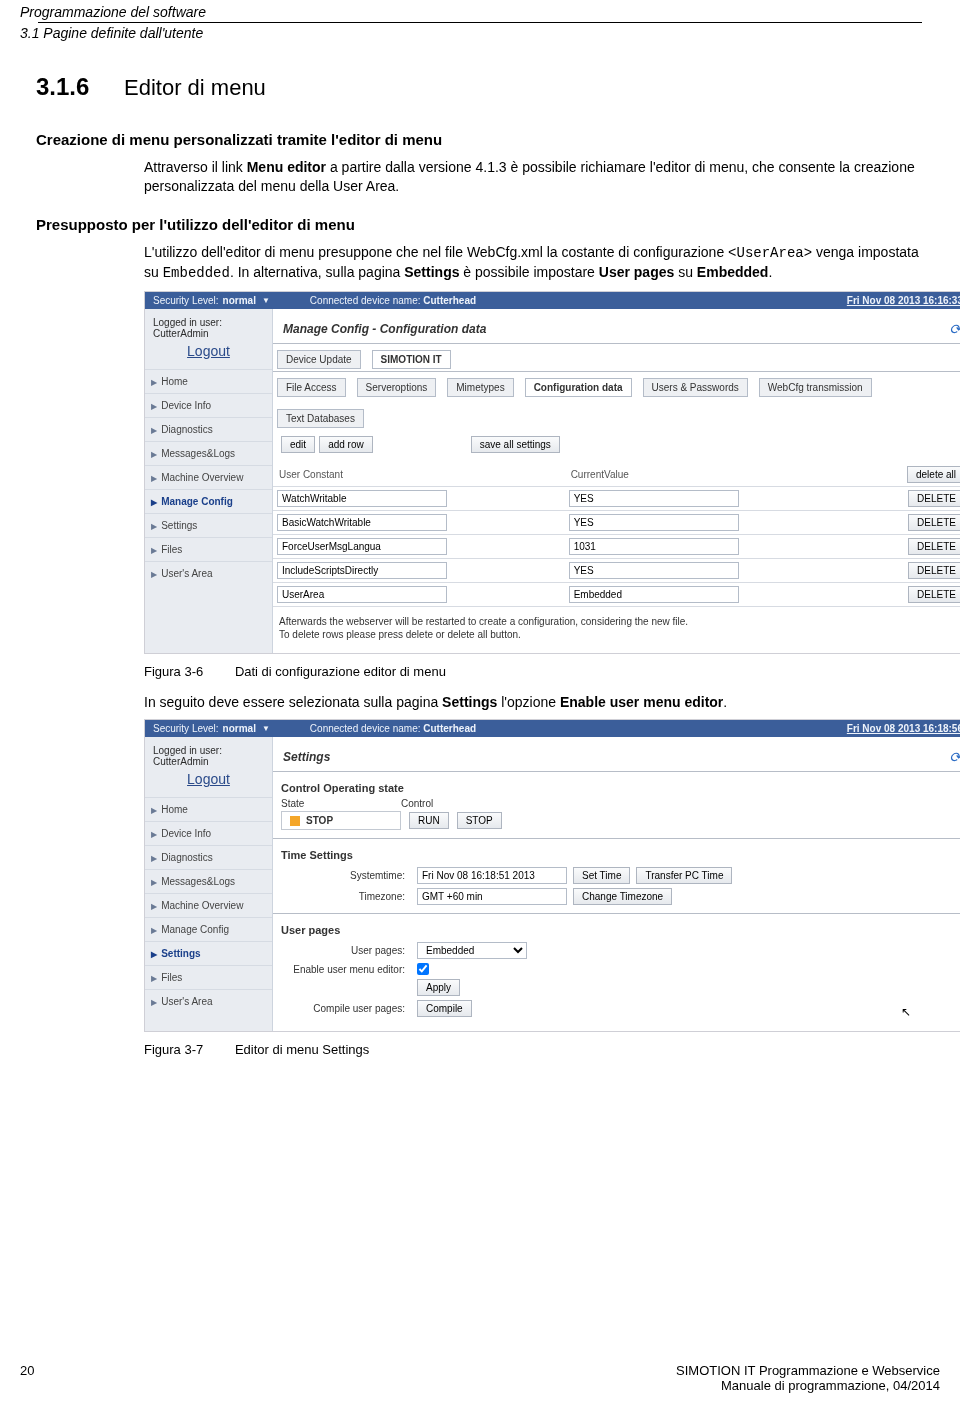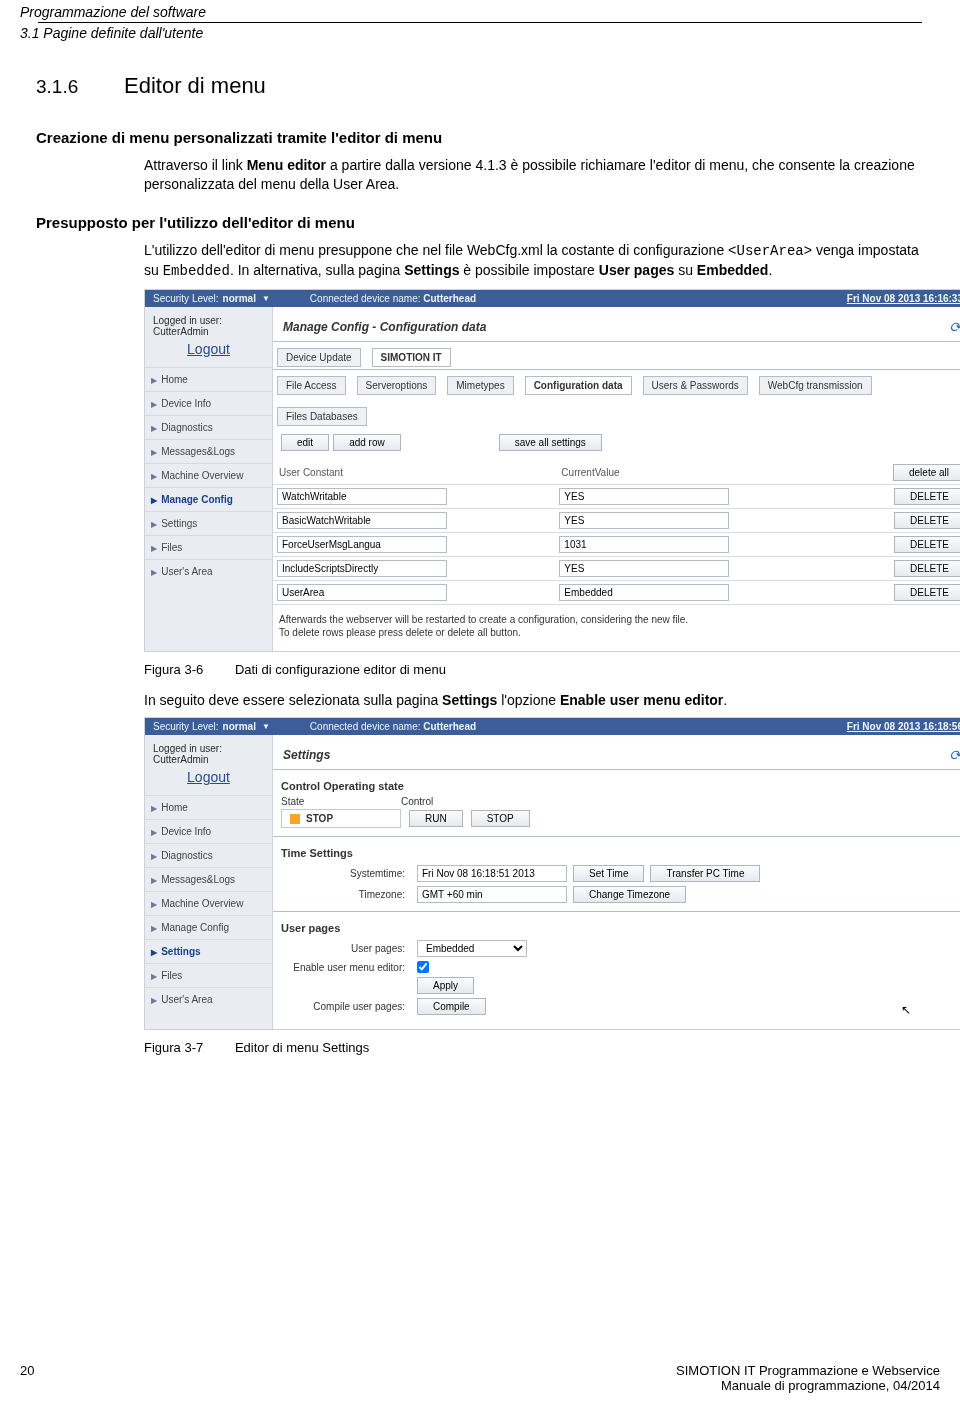--- a/index.html
+++ b/index.html
@@ -14,21 +14,21 @@
   .page-header {
     padding: 4px 20px 0 20px;
     font-style: italic;
     font-size: 14px;
   }
   .page-header .line1 { }
   .page-header .line2 { margin-top: 2px; }
   .hr-top { border: none; border-top: 1px solid #000; margin: 2px 18px 0 18px; }
   .content { padding: 8px 36px 0 36px; }
   .sec-row { display: flex; align-items: baseline; margin: 24px 0 30px 0; }
-  .sec-num { font-size: 19px; font-weight: normal; width: 88px; }
+  .sec-num { font-size: 24px; font-weight: bold; width: 88px; }
   .sec-title { font-size: 22px; }
   .sub-h { font-size: 15px; font-weight: bold; margin-top: 20px; margin-bottom: 10px; }
   .para { font-size: 14px; margin-left: 108px; margin-bottom: 8px; line-height: 1.35; }
   .mono { font-family: "Courier New", monospace; }
   .ui-box {
     margin-left: 108px;
     width: 828px;
     border: 1px solid #cfcfd6;
     background: #fff;
     font-size: 10px;
@@ -73,21 +73,21 @@
     background: #eef0f3;
     padding: 3px 8px;
     font-size: 10px;
     margin-right: -1px;
     cursor: pointer;
   }
   .tab.active { background: #fff; font-weight: bold; }
   .btn {
     border: 1px solid #aeb5c0;
     background: linear-gradient(#fafbfc,#e6e9ed);
-    padding: 2px 15px;
+    padding: 2px 8px;
     font-size: 10px;
     cursor: pointer;
   }
   .toolbar { padding: 6px 8px; display: flex; gap: 4px; align-items: center; }
   .toolbar .spacer { width: 90px; }
   .tbl { width: 100%; border-collapse: collapse; margin-top: 4px; }
   .tbl th, .tbl td { text-align: left; font-size: 10px; padding: 3px 6px; border-bottom: 1px solid #d7dbe2; }
   .tbl th { color: #555; font-weight: normal; }
   .tbl td.inpcell { padding: 2px 4px; }
   .inp {
@@ -185,21 +185,21 @@
             <div class="tab active">SIMOTION IT</div>
           </div>
         <hr class="thin-hr">
         <div class="tabs2" id="tabs-sub1">
             <div class="tab">File Access</div>
             <div class="tab">Serveroptions</div>
             <div class="tab">Mimetypes</div>
             <div class="tab active">Configuration data</div>
             <div class="tab">Users &amp; Passwords</div>
             <div class="tab">WebCfg transmission</div>
-            <div class="tab">Files Databases</div>
+            <div class="tab">Text Databases</div>
           </div>
         <div class="toolbar">
           <button class="btn">edit</button>
           <button class="btn">add row</button>
           <span class="spacer"></span>
           <button class="btn">save all settings</button>
         </div>
         <table class="tbl">
           <thead>
             <tr>

